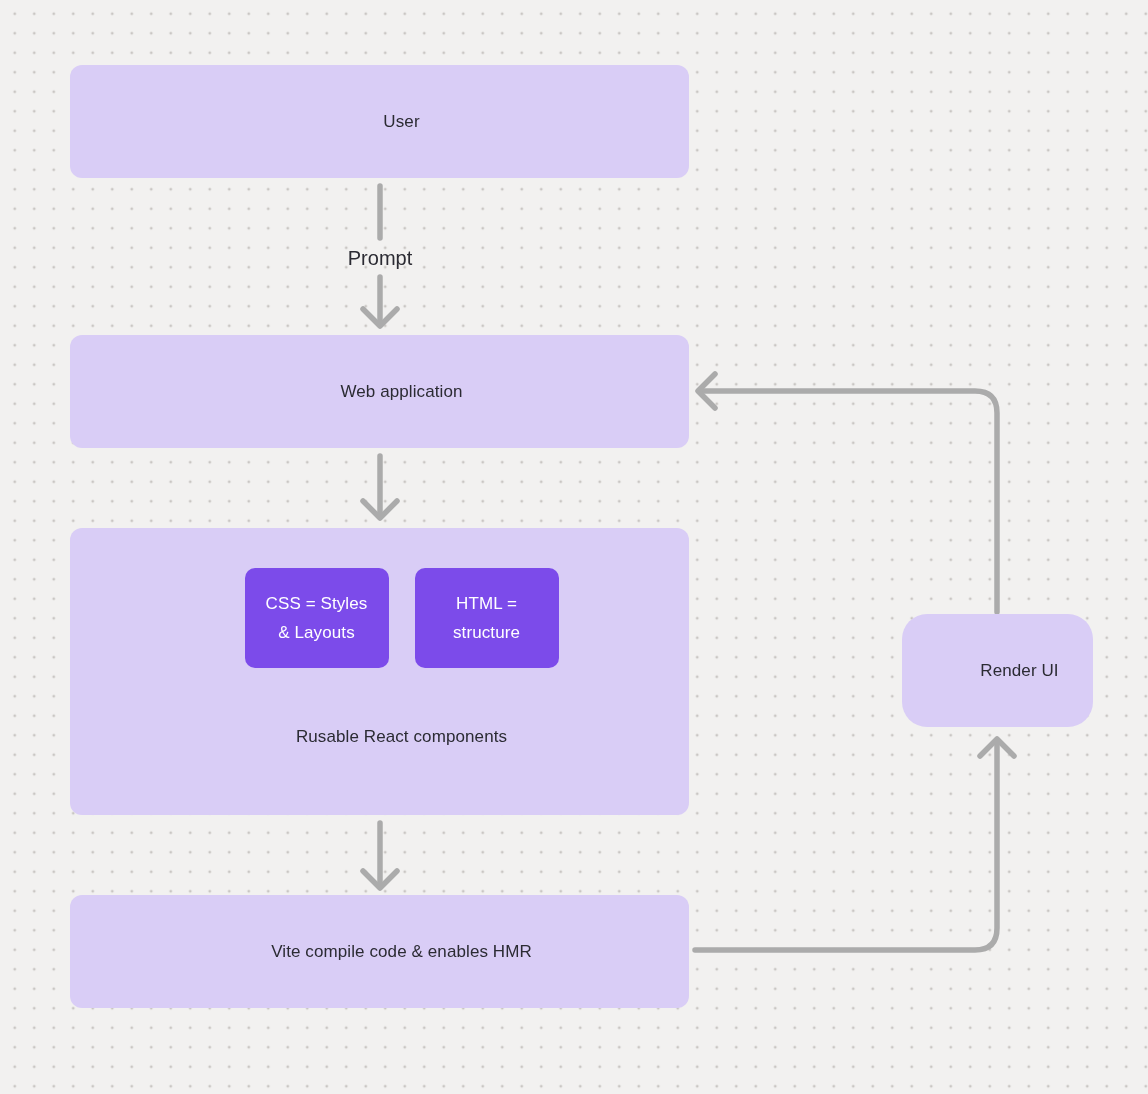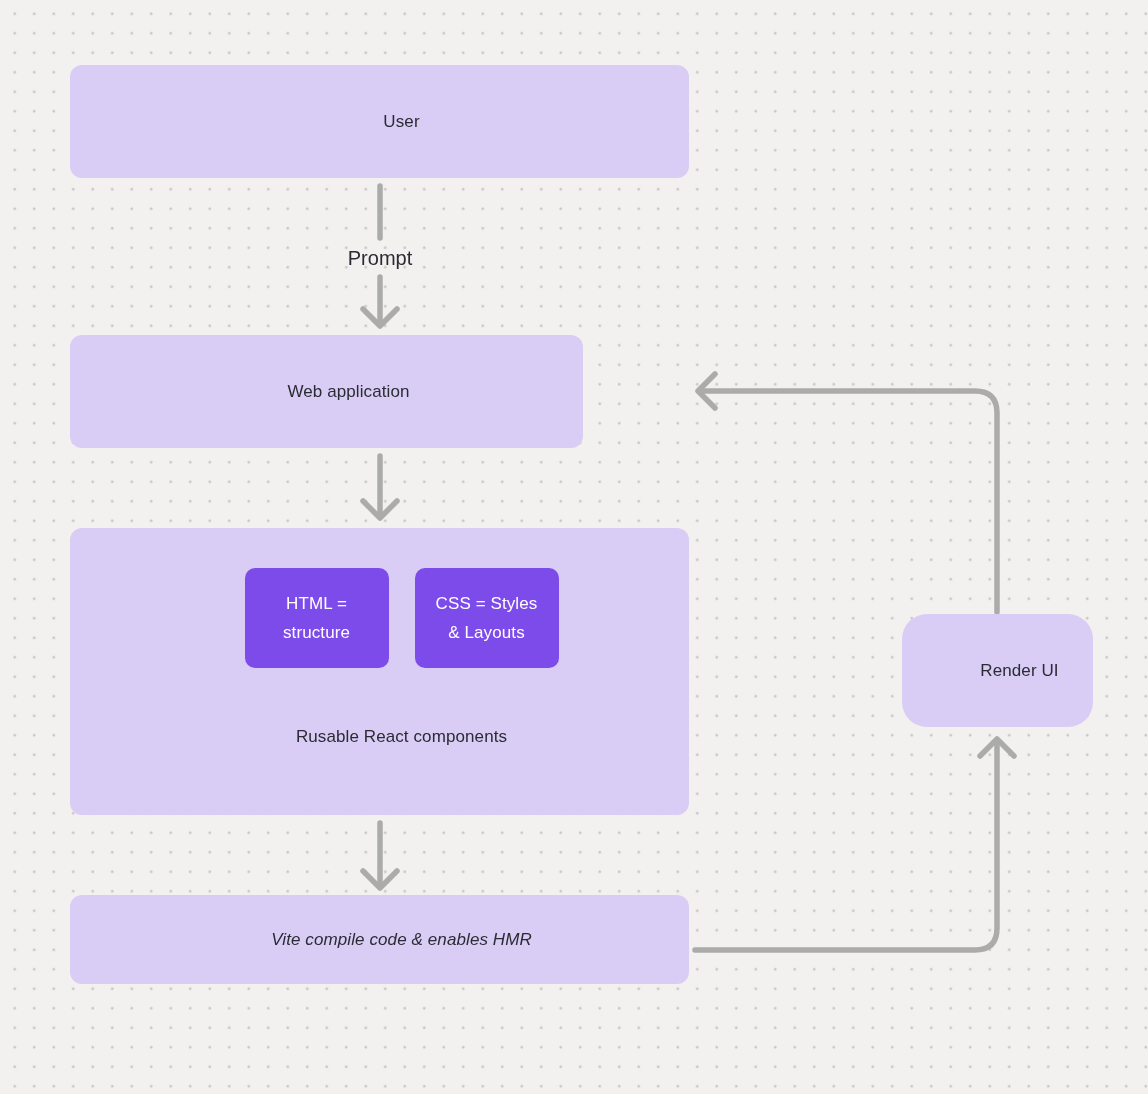--- a/index.html
+++ b/index.html
@@ -45,24 +45,24 @@
     border-radius: 12px;
     display: flex;
     align-items: center;
     justify-content: center;
     font-size: 17px;
     color: var(--text-dark);
     letter-spacing: 0.1px;
     padding-left: 44px;
   }
   .node-user        { left: 70px;  top: 65px;  width: 619px; height: 113px; }
-  .node-webapp      { left: 70px;  top: 335px; width: 513px; height: 113px; }
+  .node-webapp      { left: 70px;  top: 335px; width: 619px; height: 113px; }
   .node-components  { left: 70px;  top: 528px; width: 619px; height: 287px;
                       flex-direction: column; justify-content: flex-start; }
-  .node-vite        { left: 70px;  top: 895px; width: 619px; height: 89px; font-style: italic; }
+  .node-vite        { left: 70px;  top: 895px; width: 619px; height: 113px; }
   .node-renderui    { left: 902px; top: 614px; width: 191px; height: 113px; border-radius: 25px; }
   .chip-row {
     display: flex;
     gap: 26px;
     margin-top: 40px;
   }
   .chip {
     width: 144px;
     height: 100px;
     background: var(--accent-fill);
@@ -123,24 +123,24 @@
 
   <div class="edge-label">Prompt</div>
 
   <div class="node node-webapp">
     <span>Web application</span>
   </div>
 
   <div class="node node-components">
     <div class="chip-row">
       <div class="chip">
-        <span>HTML = structure</span>
+        <span>CSS = Styles &amp; Layouts</span>
       </div>
       <div class="chip">
-        <span>CSS = Styles &amp; Layouts</span>
+        <span>HTML = structure</span>
       </div>
     </div>
     <div class="caption">Rusable React components</div>
   </div>
 
   <div class="node node-vite">
     <span>Vite compile code &amp; enables HMR</span>
   </div>
 
   <div class="node node-renderui">

